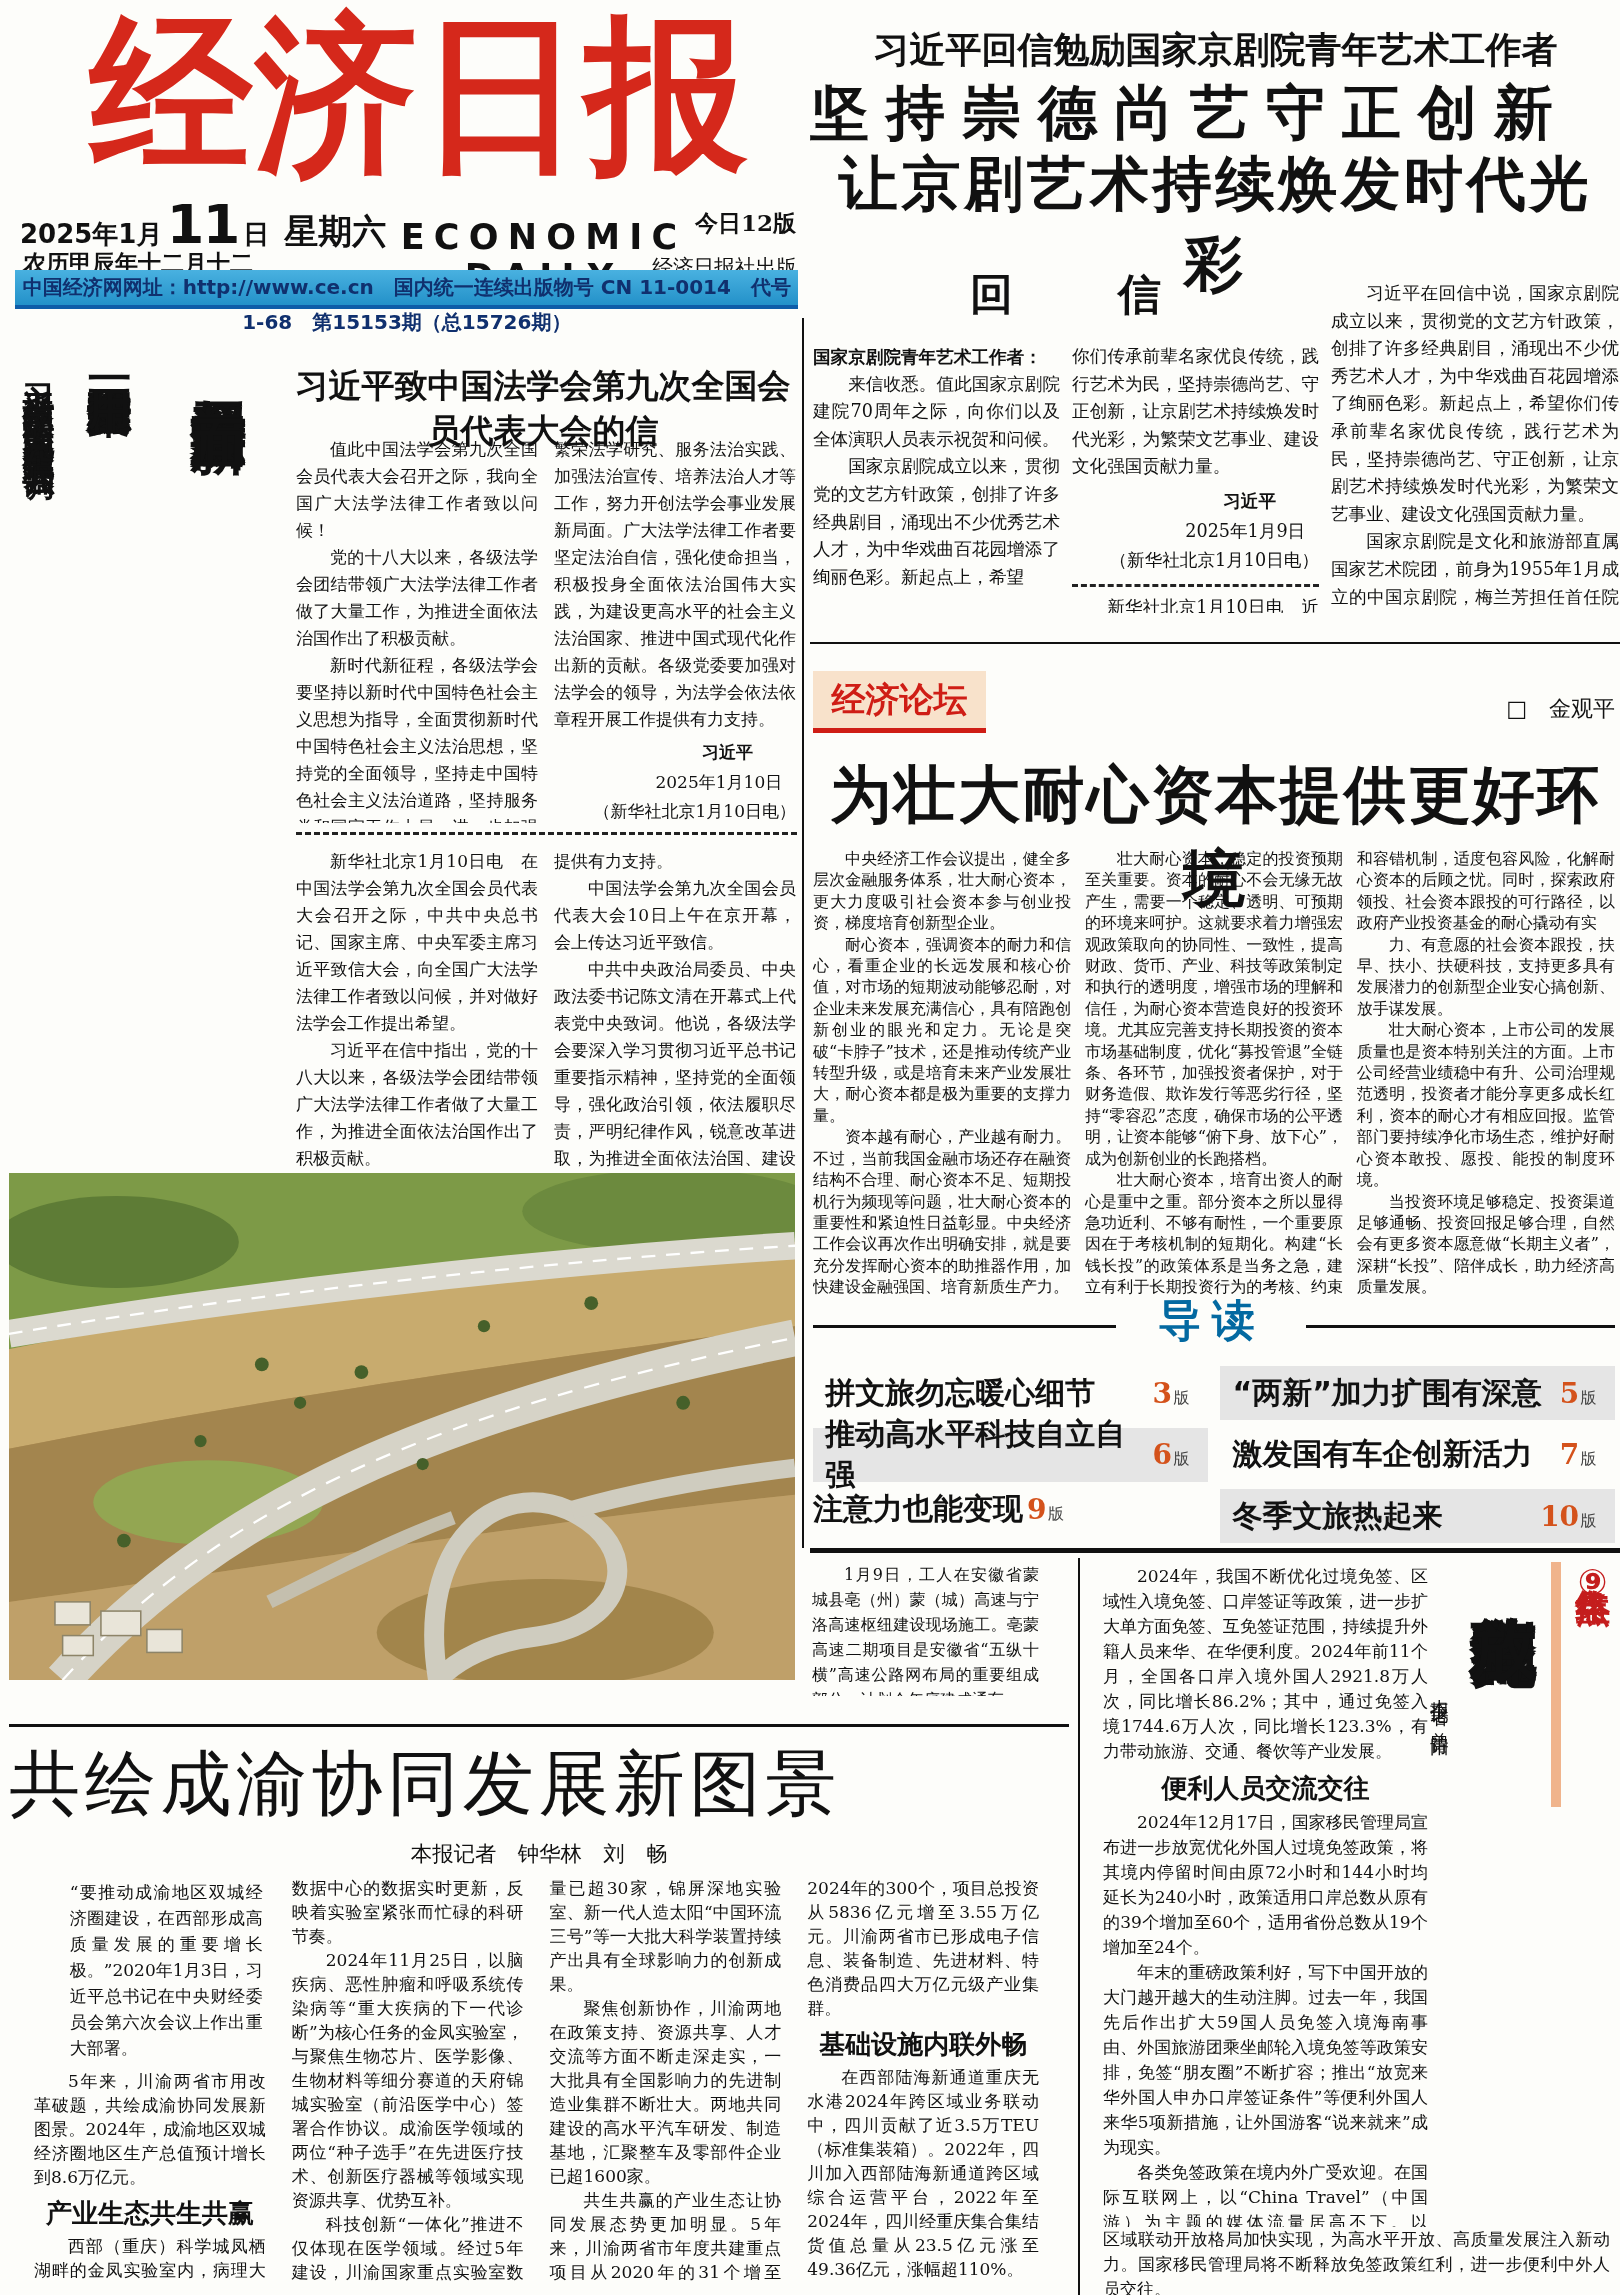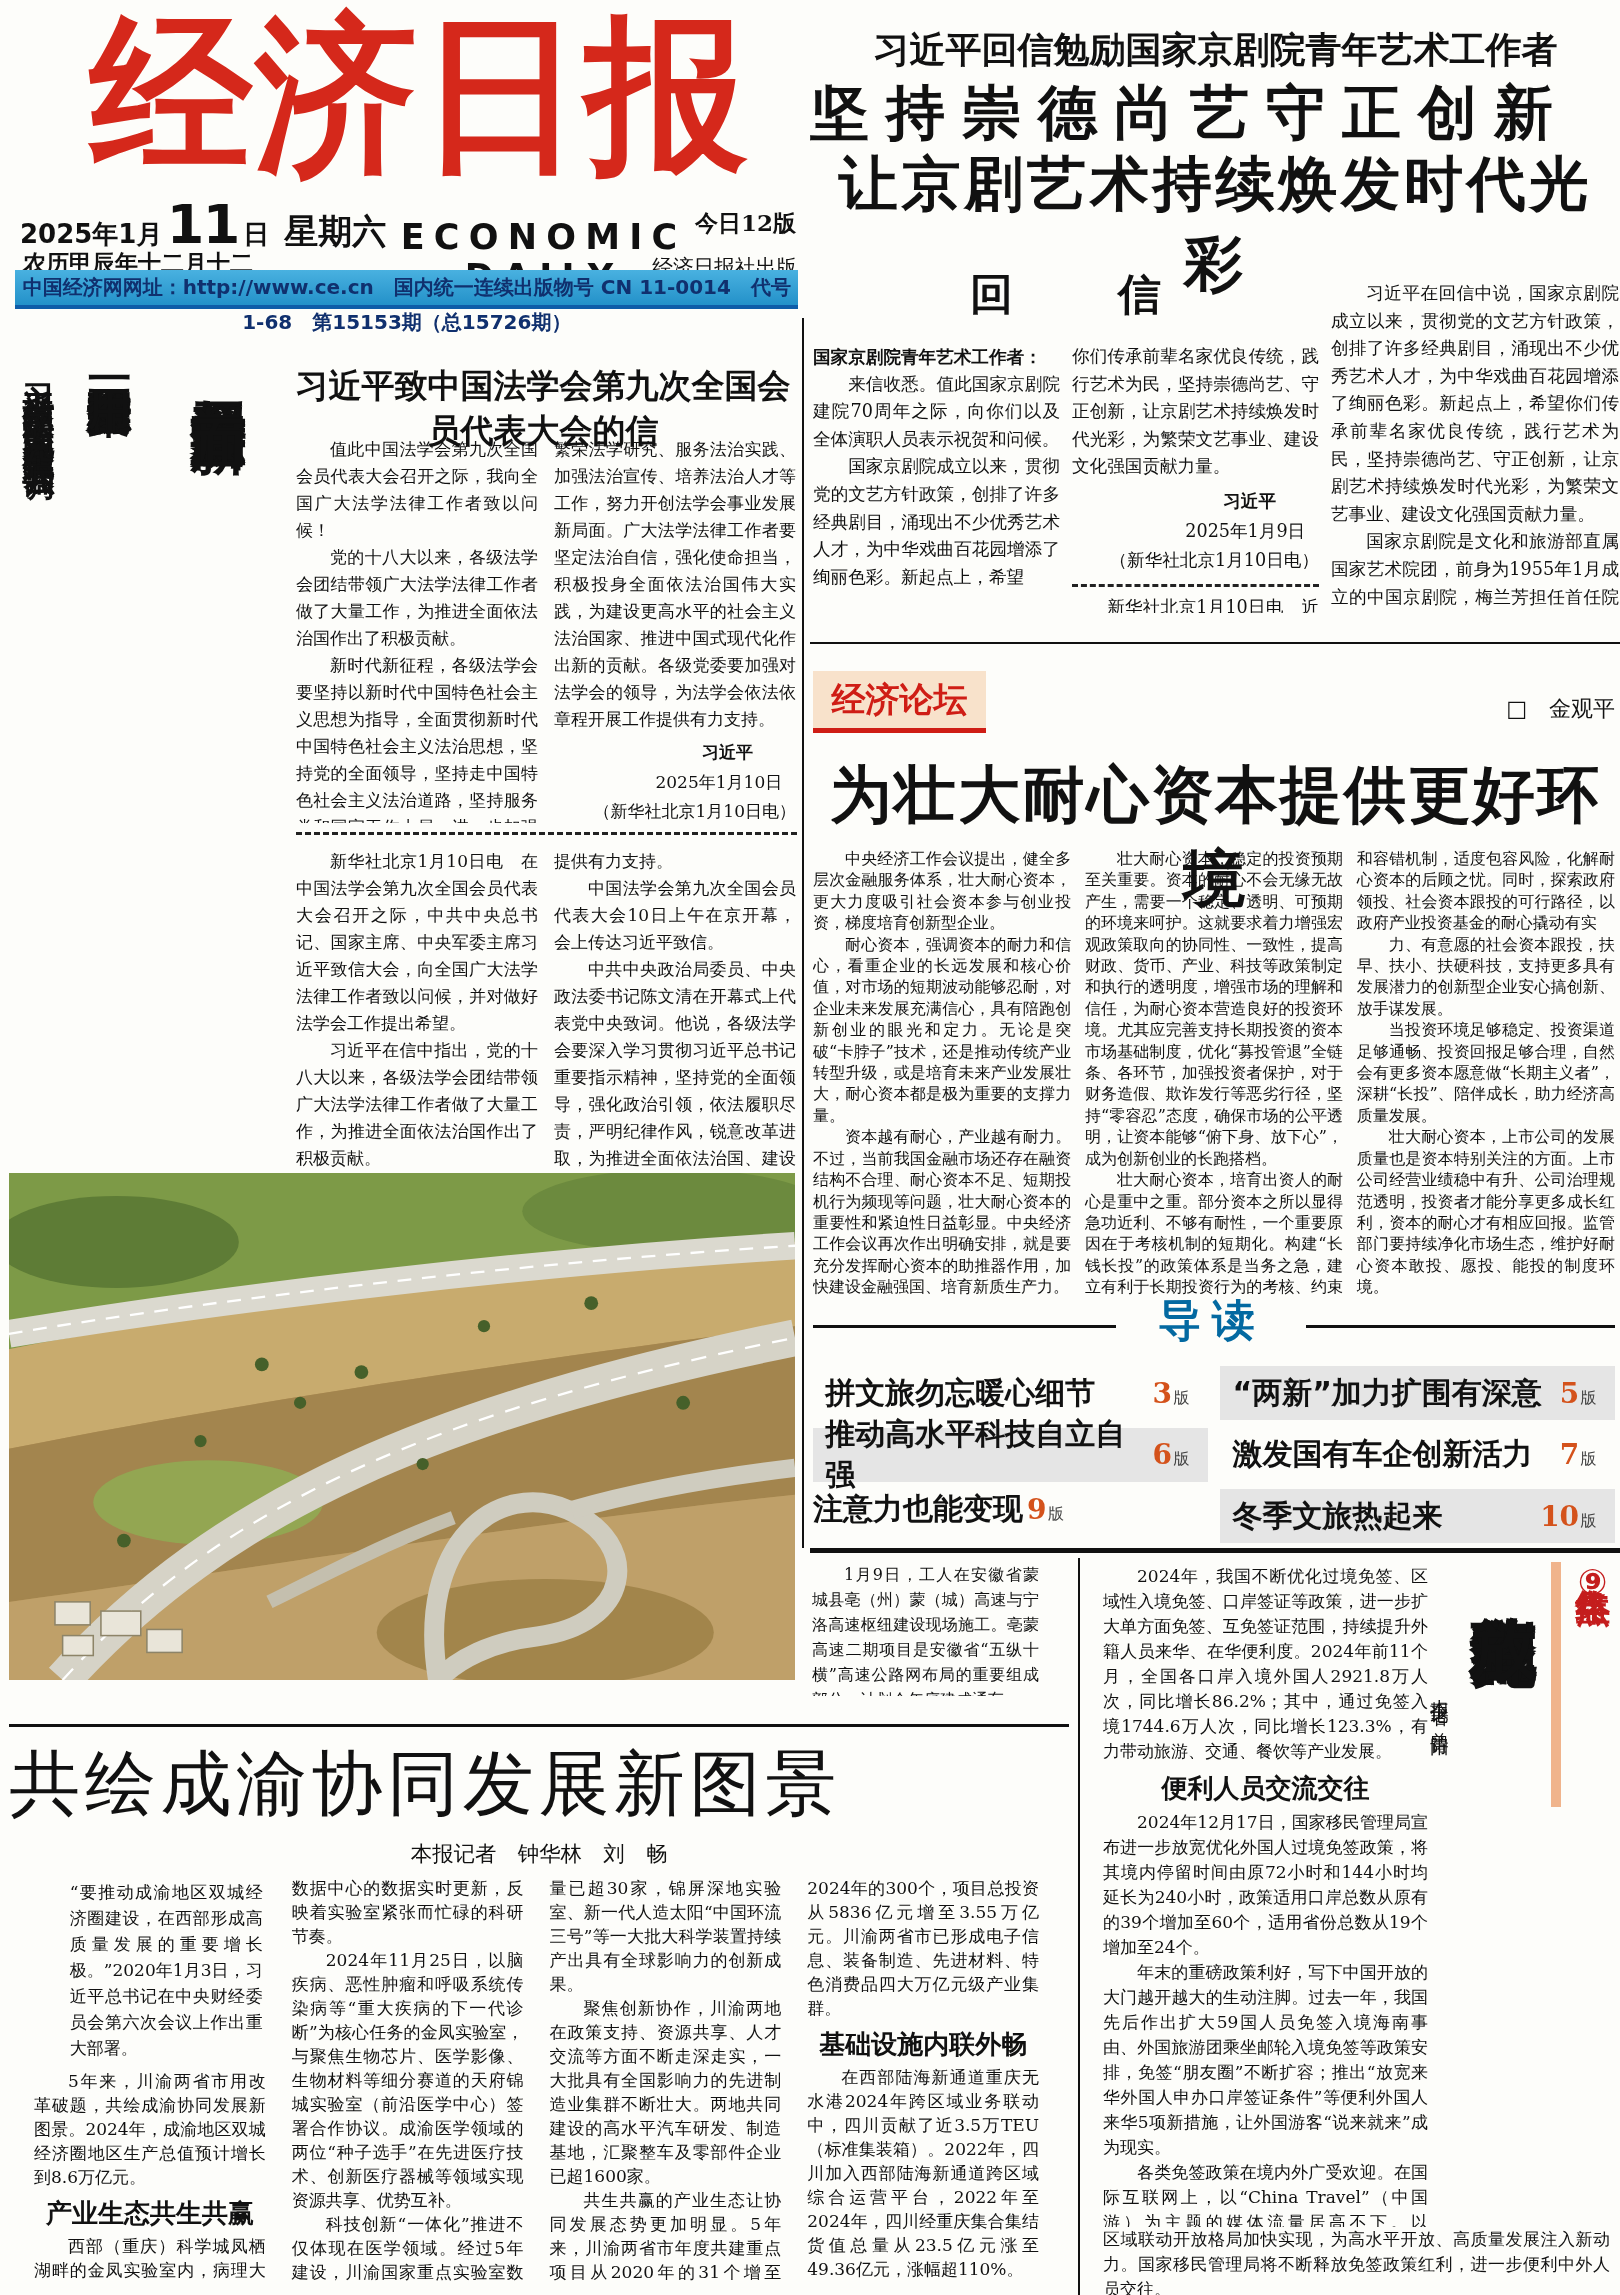--- a/index.html
+++ b/index.html
@@ -127,22 +127,22 @@
   <div class="ef-label">经济论坛</div>
   <div class="ef-byline"><span></span><span>□　金观平</span></div>
   <div class="ef-headline sans">为壮大耐心资本提供更好环境</div>
   <div class="ef-body">
       <p class="para">中央经济工作会议提出，健全多层次金融服务体系，壮大耐心资本，更大力度吸引社会资本参与创业投资，梯度培育创新型企业。</p>
       <p class="para">耐心资本，强调资本的耐力和信心，看重企业的长远发展和核心价值，对市场的短期波动能够忍耐，对企业未来发展充满信心，具有陪跑创新创业的眼光和定力。无论是突破“卡脖子”技术，还是推动传统产业转型升级，或是培育未来产业发展壮大，耐心资本都是极为重要的支撑力量。</p>
       <p class="para">资本越有耐心，产业越有耐力。不过，当前我国金融市场还存在融资结构不合理、耐心资本不足、短期投机行为频现等问题，壮大耐心资本的重要性和紧迫性日益彰显。中央经济工作会议再次作出明确安排，就是要充分发挥耐心资本的助推器作用，加快建设金融强国、培育新质生产力。</p>
       <p class="para">壮大耐心资本，稳定的投资预期至关重要。资本的耐心不会无缘无故产生，需要一个稳定、透明、可预期的环境来呵护。这就要求着力增强宏观政策取向的协同性、一致性，提高财政、货币、产业、科技等政策制定和执行的透明度，增强市场的理解和信任，为耐心资本营造良好的投资环境。尤其应完善支持长期投资的资本市场基础制度，优化“募投管退”全链条、各环节，加强投资者保护，对于财务造假、欺诈发行等恶劣行径，坚持“零容忍”态度，确保市场的公平透明，让资本能够“俯下身、放下心”，成为创新创业的长跑搭档。</p>
       <p class="para">壮大耐心资本，培育出资人的耐心是重中之重。部分资本之所以显得急功近利、不够有耐性，一个重要原因在于考核机制的短期化。构建“长钱长投”的政策体系是当务之急，建立有利于长期投资行为的考核、约束和容错机制，适度包容风险，化解耐心资本的后顾之忧。同时，探索政府领投、社会资本跟投的可行路径，以政府产业投资基金的耐心撬动有实</p>
       <p class="para">力、有意愿的社会资本跟投，扶早、扶小、扶硬科技，支持更多具有发展潜力的创新型企业安心搞创新、放手谋发展。</p>
+      <p class="para">壮大耐心资本，上市公司的发展质量也是资本特别关注的方面。上市公司经营业绩稳中有升、公司治理规范透明，投资者才能分享更多成长红利，资本的耐心才有相应回报。监管部门要持续净化市场生态，维护好耐心资本敢投、愿投、能投的制度环境。</p>
       <p class="para">当投资环境足够稳定、投资渠道足够通畅、投资回报足够合理，自然会有更多资本愿意做“长期主义者”，深耕“长投”、陪伴成长，助力经济高质量发展。</p>
-      <p class="para">壮大耐心资本，上市公司的发展质量也是资本特别关注的方面。上市公司经营业绩稳中有升、公司治理规范透明，投资者才能分享更多成长红利，资本的耐心才有相应回报。监管部门要持续净化市场生态，维护好耐心资本敢投、愿投、能投的制度环境。</p>
     </div>
 
   <div class="hline" style="left:813px;top:1325px;width:303px;height:3.1px;"></div>
   <div class="hline" style="left:1306px;top:1325px;width:309px;height:3.1px;"></div>
   <div class="guide-title">导读</div>
   <div class="guide-grid">
     <div class="guide-item">
       <span class="g-label">拼文旅勿忘暖心细节</span>
       <span class="g-page"><span>3</span><span class="g-ban">版</span></span>
     </div>

